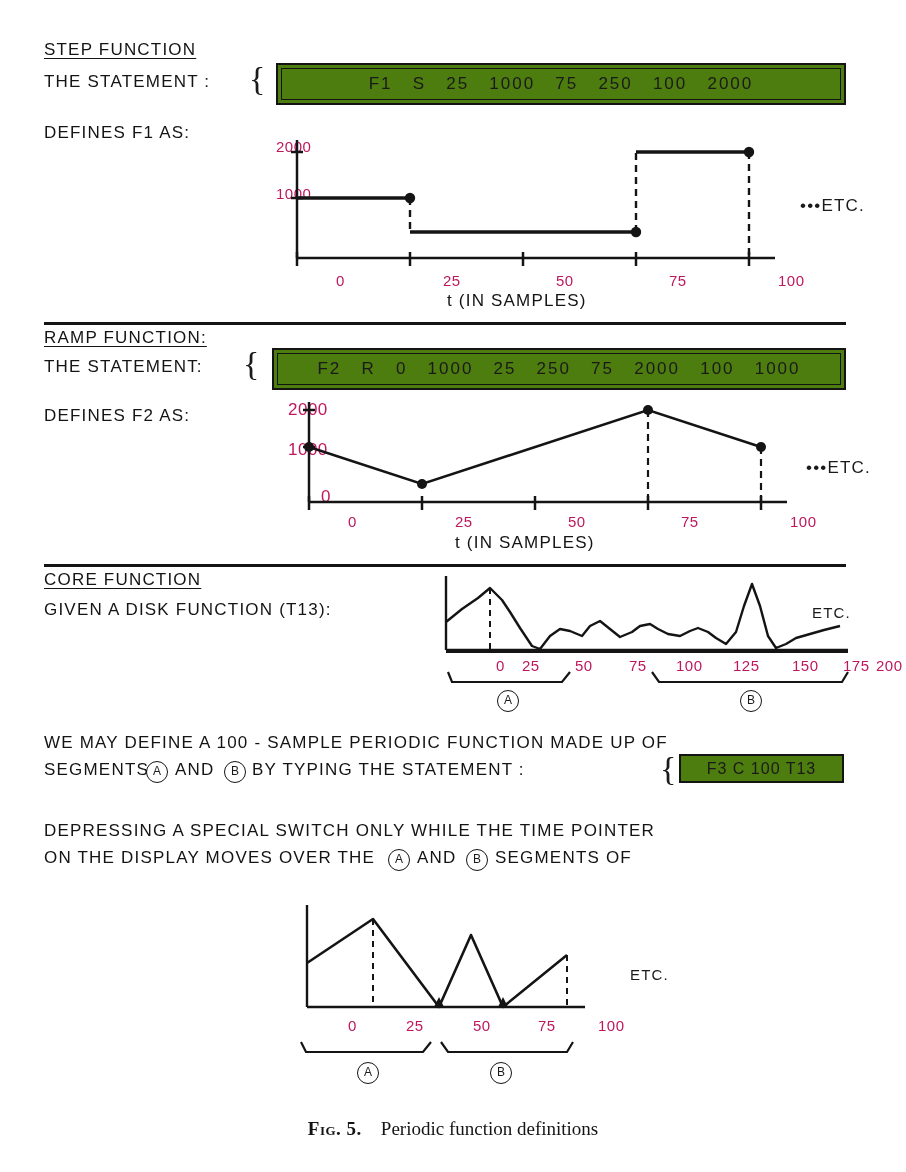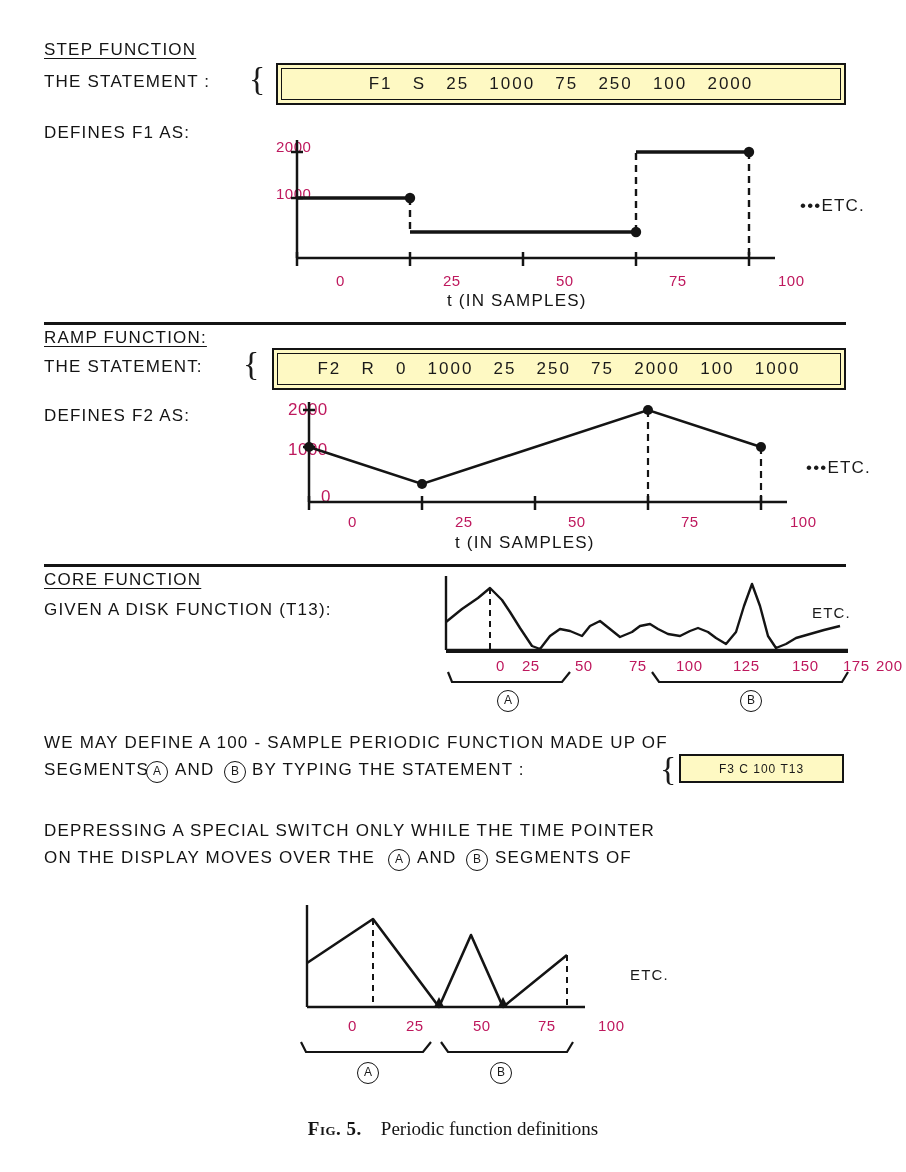--- a/index.html
+++ b/index.html
@@ -42,21 +42,21 @@
     white-space: pre;
     margin-left: 48px;
   }
   .stmt-box {
     position: absolute;
     border: 2.5px solid #141414;
     box-sizing: border-box;
     display: flex;
     align-items: center;
     justify-content: center;
-    background: #fef9c3;
+    background: #4d7c0f;
   }
   .stmt-box .inner {
     border: 1.5px solid #141414;
     width: calc(100% - 8px);
     height: calc(100% - 8px);
     display: flex;
     align-items: center;
     justify-content: center;
     font-size: 17px;
     letter-spacing: 2px;
@@ -257,21 +257,21 @@
   <div class="lbl" style="left:44px; top:733px;">WE MAY DEFINE A 100 - SAMPLE PERIODIC FUNCTION MADE UP OF</div>
 
   <div class="lbl" style="left:44px; top:760px;">SEGMENTS</div>
   <div class="circlab" style="left:146px; top:761px;">A</div>
   <div class="lbl" style="left:175px; top:760px;">AND</div>
   <div class="circlab" style="left:224px; top:761px;">B</div>
   <div class="lbl" style="left:252px; top:760px;">BY TYPING THE STATEMENT :</div>
 
   <div class="brace" style="left:660px; top:752px;">{</div>
   <div class="stmt-box plain" style="left:679px; top:754px; width:165px; height:29px;">
-    <div class="inner" style="letter-spacing:1px; font-size:12px;">F3 C 100 T13</div>
+    <div class="inner" style="letter-spacing:1px; font-size:16px;">F3 C 100 T13</div>
   </div>
 
   <div class="lbl" style="left:44px; top:821px;">DEPRESSING A SPECIAL SWITCH ONLY WHILE THE TIME POINTER</div>
 
   <div class="lbl" style="left:44px; top:848px;">ON THE DISPLAY MOVES OVER THE</div>
   <div class="circlab" style="left:388px; top:849px;">A</div>
   <div class="lbl" style="left:417px; top:848px;">AND</div>
   <div class="circlab" style="left:466px; top:849px;">B</div>
   <div class="lbl" style="left:495px; top:848px;">SEGMENTS OF</div>
 

